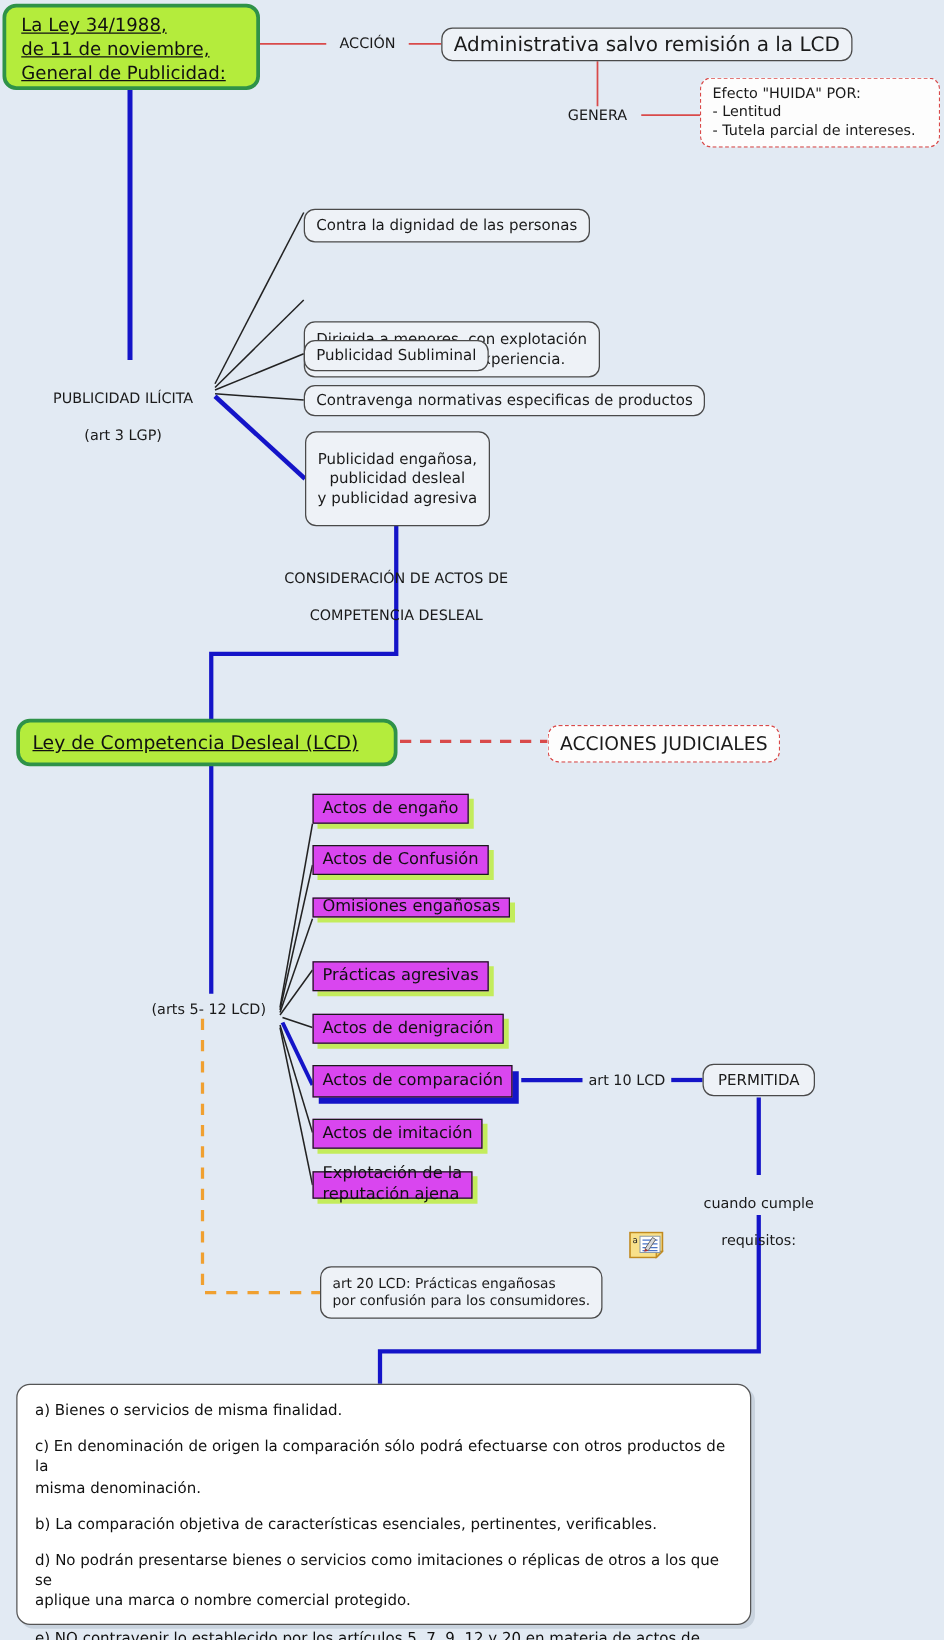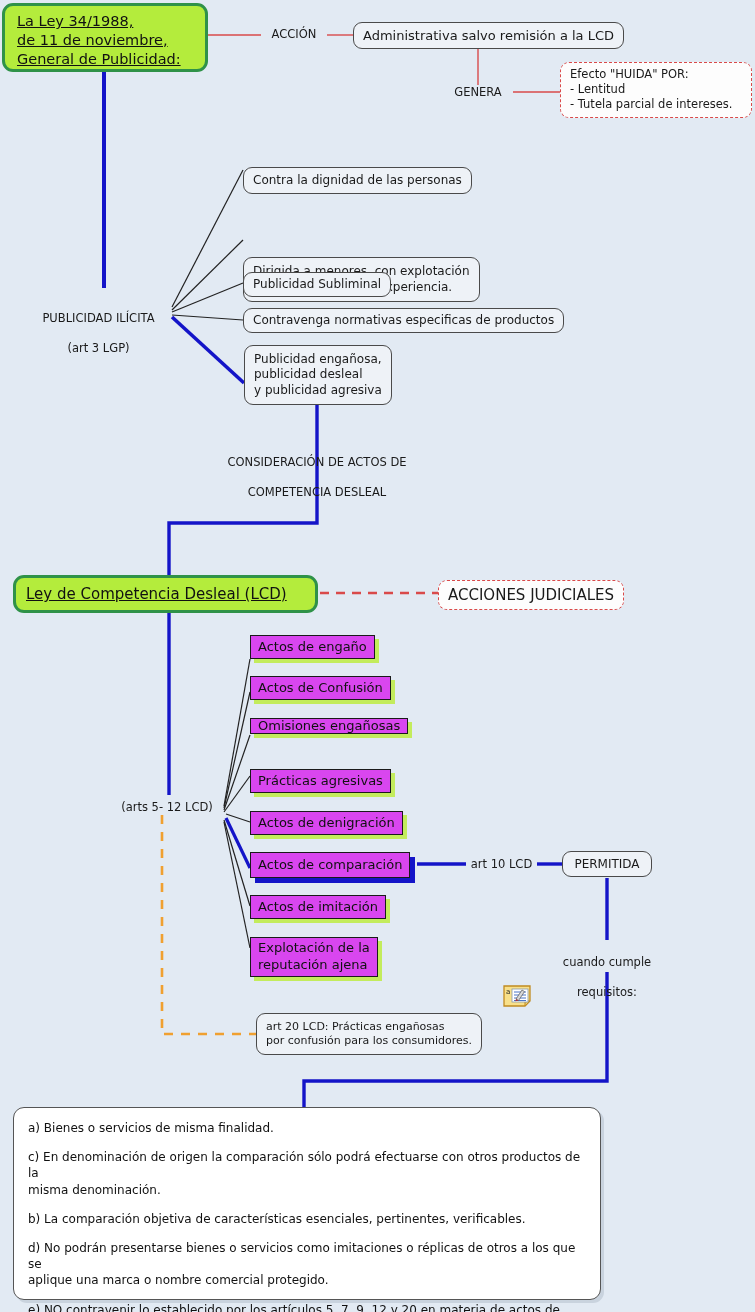--- a/index.html
+++ b/index.html
@@ -138,21 +138,21 @@
 </svg>
 
 <div class="node green-box multiline" style="left:2px;top:3px;width:206px;height:69px;font-size:14.5px;">
   <span class="ln">La Ley 34/1988,</span>
   <span class="ln">de 11 de noviembre,</span>
   <span class="ln">General de Publicidad:</span>
 </div>
 
 <div class="plain" style="left:261px;top:27px;width:66px;font-size:11.5px;">ACCIÓN</div>
 
-<div class="node round-box" style="left:353px;top:22px;height:27px;font-size:13px;">
+<div class="node round-box" style="left:353px;top:22px;height:27px;font-size:16px;">
   <span>Administrativa salvo remisión a la LCD</span>
 </div>
 
 <div class="plain" style="left:443px;top:85px;width:70px;font-size:11.5px;">GENERA</div>
 
 <div class="node dash-box" style="left:560px;top:62px;width:192px;font-size:11.5px;">
   <span class="ln">Efecto "HUIDA" POR:</span>
   <span class="ln">- Lentitud</span>
   <span class="ln">- Tutela parcial de intereses.</span>
 </div>
@@ -174,21 +174,21 @@
 </div>
 
 <div class="node round-box left" style="left:243px;top:272px;height:25px;font-size:12px;">
   <span class="ln">Publicidad Subliminal</span>
 </div>
 
 <div class="node round-box left" style="left:243px;top:308px;height:25px;font-size:12px;">
   <span class="ln">Contravenga normativas especificas de productos</span>
 </div>
 
-<div class="node round-box left" style="left:244px;top:345px;height:60px;font-size:12px;">
+<div class="node round-box left" style="left:244px;top:345px;height:76px;font-size:12px;text-align:center;">
   <div>
     <span class="ln">Publicidad engañosa,</span>
     <span class="ln">publicidad desleal</span>
     <span class="ln">y publicidad agresiva</span>
   </div>
 </div>
 
 <div class="plain" style="left:212px;top:440px;width:210px;font-size:11.5px;">
   <span style="display:block;">CONSIDERACIÓN DE ACTOS DE</span>
   <span style="display:block;">COMPETENCIA DESLEAL</span>
@@ -219,21 +219,21 @@
 <div class="node act-box" style="left:250px;top:811px;height:24px;font-size:13px;">
   <span class="ln">Actos de denigración</span>
 </div>
 <div class="node act-box sel" style="left:250px;top:852px;height:26px;font-size:13px;">
   <span class="ln">Actos de comparación</span>
 </div>
 <div class="node act-box" style="left:250px;top:895px;height:24px;font-size:13px;text-align:center;">
   <span class="ln">Actos de imitación</span>
 </div>
 
-<div class="node act-box" style="left:250px;top:937px;height:40px;font-size:13px;">
+<div class="node act-box" style="left:250px;top:937px;height:22px;font-size:13px;">
   <div>
     <span class="ln">Explotación de la</span>
     <span class="ln">reputación ajena</span>
   </div>
 </div>
 
 <div class="plain" style="left:466px;top:857px;width:71px;font-size:11.5px;">art 10 LCD</div>
 
 <div class="node round-box" style="left:562px;top:851px;width:90px;height:26px;font-size:12px;">
   <span>PERMITIDA</span>

